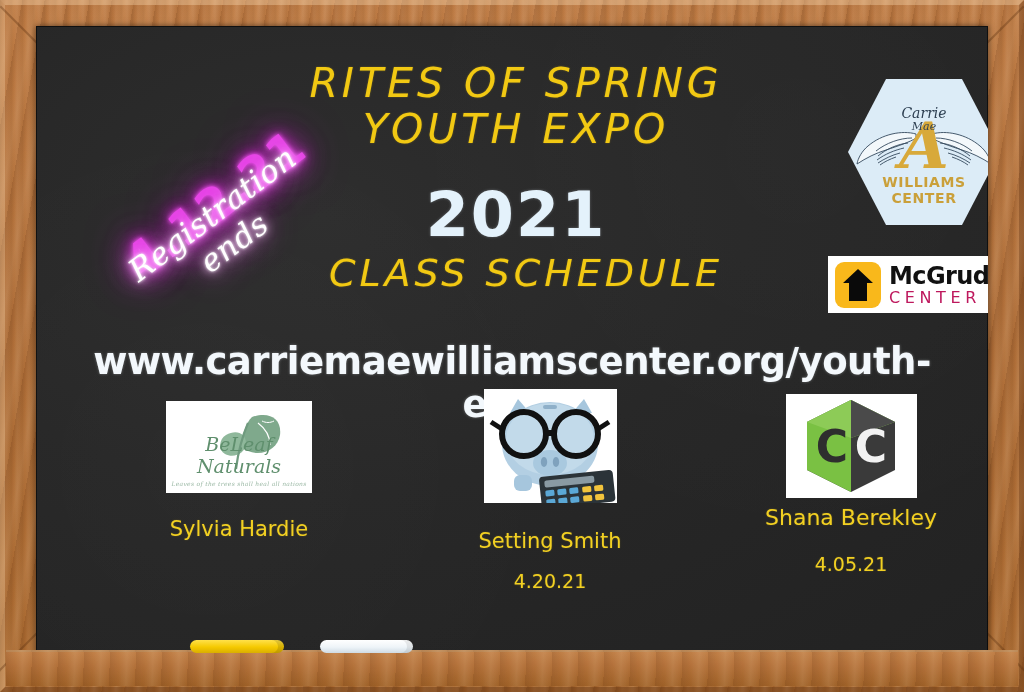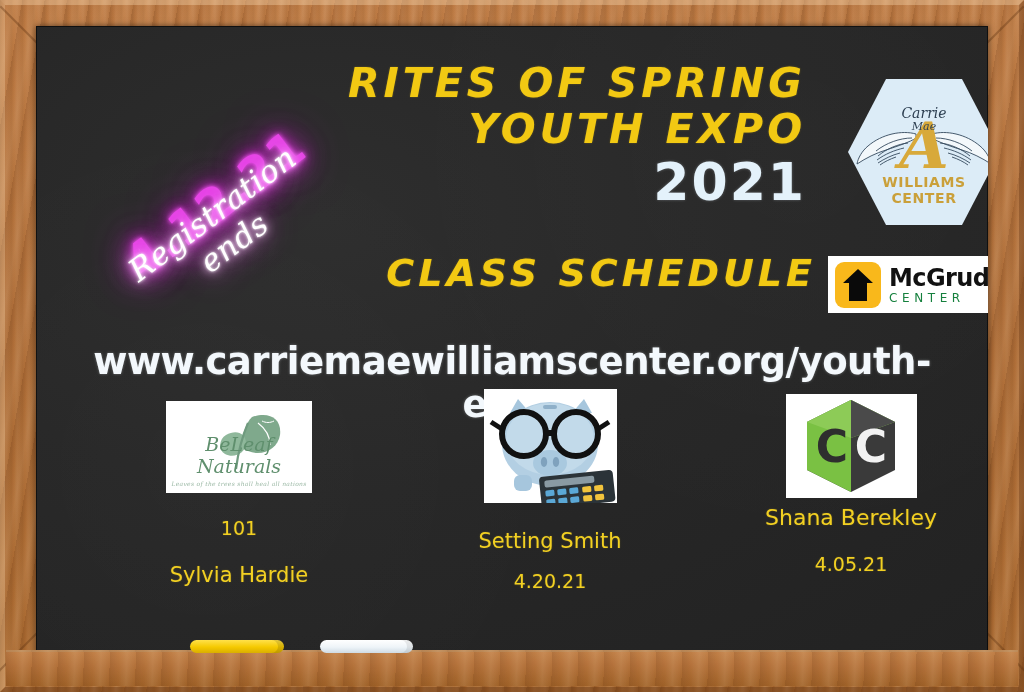--- a/index.html
+++ b/index.html
@@ -98,38 +98,38 @@
   }
   #chalk-white {
     left: 320px; bottom: 39px; width: 93px;
     background: linear-gradient(180deg, #ffffff 0%, #eef4f8 55%, #cfdbe4 100%);
     box-shadow: inset -6px 0 0 rgba(0,0,0,0.08);
   }
 
   
   .chalk-head {
     font-family: "DejaVu Sans", sans-serif;
-    font-weight: bold;
+    font-weight: normal;
     font-style: italic;
     color: #f2c913;
     letter-spacing: 4px;
-    text-align: right;
+    text-align: center;
     line-height: 1.05;
     text-shadow: 0 0 2px rgba(242,201,19,0.35);
   }
 
   #title-line1 { position: absolute; left: 190px; top: 36px; width: 580px; font-size: 41px; }
   #title-line2 { position: absolute; left: 190px; top: 82px; width: 580px; font-size: 41px; }
 
   #year {
-    position: absolute; left: 190px; top: 126px; width: 580px;
-    text-align: right;
-    font-family: "DejaVu Sans", sans-serif;
-    font-weight: bold;
-    font-size: 52px;
+    position: absolute; left: 190px; top: 152px; width: 580px;
+    text-align: center;
+    font-family: "DejaVu Sans", sans-serif;
+    font-weight: bold;
+    font-size: 62px;
     color: #e4f2fb;
     letter-spacing: 2px;
     text-shadow: 0 0 3px rgba(228,242,251,0.30);
   }
 
   #subtitle {
     position: absolute; left: 200px; top: 228px; width: 580px;
     font-size: 38px;
   }
 
@@ -255,22 +255,22 @@
   #mcgruder-text { margin-left: 8px; line-height: 1; }
   #mcgruder-name {
     font-family: "DejaVu Sans", sans-serif;
     font-weight: bold;
     font-size: 24px;
     color: #111111;
     letter-spacing: -0.6px;
   }
   #mcgruder-sub {
     font-family: "DejaVu Sans", sans-serif;
-    font-size: 12px;
-    color: #15803d;
+    font-size: 16px;
+    color: #be185d;
     letter-spacing: 4.6px;
     margin-top: 2px;
   }
 
   
   .class-col { position: absolute; width: 240px; text-align: center; }
   #class-col-0 { left: 83px;  top: 375px; }
   #class-col-1 { left: 394px; top: 363px; }
   #class-col-2 { left: 695px; top: 368px; }
 
@@ -410,21 +410,20 @@
             <path d="M92 22 C100 28 104 36 104 44" stroke="#ffffff" stroke-width="1.2" fill="none"></path>
             <path d="M96 20 C100 22 104 22 108 20" stroke="#ffffff" stroke-width="1" fill="none"></path>
             <path d="M60 34 C70 28 80 32 80 42 C80 52 68 58 59 53 C52 49 53 38 60 34 Z" fill="#8fb89b"></path>
             <path d="M82 22 C76 36 72 52 70 68" stroke="#6f9a7e" stroke-width="2.2" fill="none"></path>
           </g>
         </svg>
         <div id="beleaf-word">BeLeaf Naturals</div>
         <div id="beleaf-tag">Leaves of the trees shall heal all nations</div>
       </div>
       <div class="class-title">
-        <div>101</div>
       </div>
       <div class="class-person">Sylvia Hardie</div>
     </div>
 
     <div class="class-col" id="class-col-1">
       <div class="class-image" id="img-piggy">
         <svg viewBox="0 0 133 114" width="133" height="114">
           <rect x="0" y="0" width="133" height="114" fill="#ffffff"></rect>
 
           <path d="M26 24 L34 10 L46 24 Z" fill="#a6c6dd"></path>

